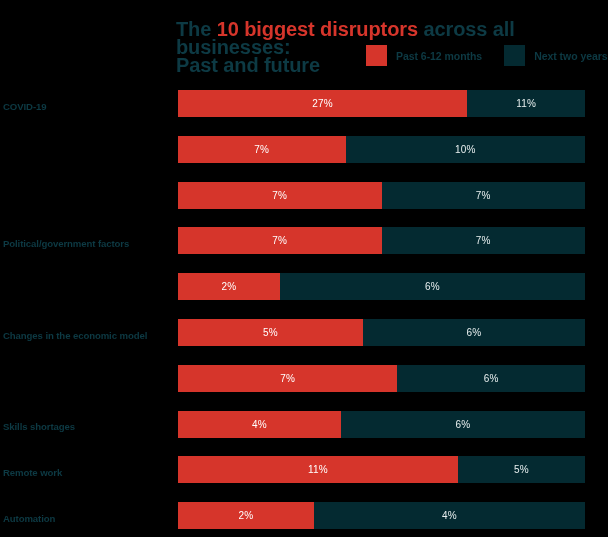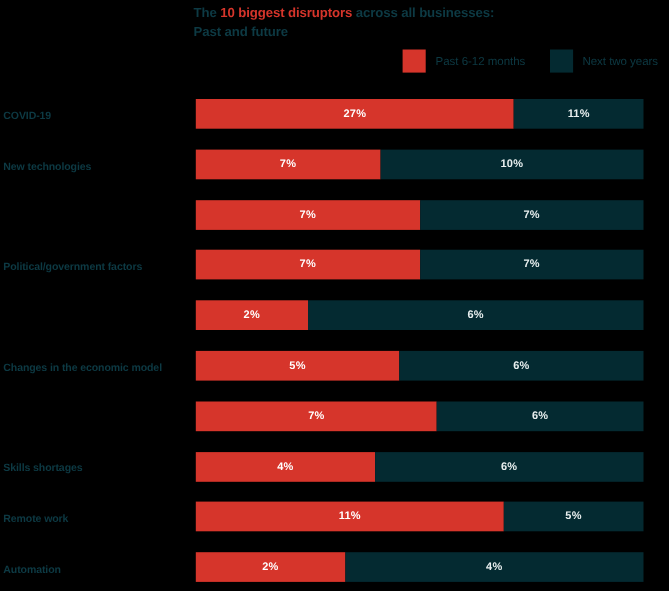--- a/index.html
+++ b/index.html
@@ -12,23 +12,23 @@
     height: 537px;
     overflow: hidden;
     font-family: "Liberation Sans", sans-serif;
     position: relative;
   }
 
   
   #chart-title {
     position: absolute;
     left: 176px;
-    top: 2px;
+    top: 20px;
     width: 420px;
-    font-size: 12px;
+    font-size: 20px;
     font-weight: bold;
     line-height: 18px;
     letter-spacing: -0.1px;
     color: #0d3a44;
   }
   #chart-title .hl { color: #d6352b; }
 
   
   #legend {
     position: absolute;
@@ -43,21 +43,21 @@
     align-items: center;
     gap: 9px;
   }
   .legend-swatch {
     width: 21px;
     height: 21px;
     flex: 0 0 auto;
   }
   .legend-label {
     font-size: 10.5px;
-    font-weight: normal;
+    font-weight: bold;
     color: #0d3a44;
     letter-spacing: -0.05px;
     white-space: nowrap;
   }
 
   
   #plot {
     position: absolute;
     left: 0;
     top: 83px;
@@ -86,21 +86,20 @@
     width: 407px;
     height: 27px;
     display: flex;
   }
   .bar-seg {
     display: flex;
     align-items: center;
     justify-content: center;
     height: 100%;
     overflow: hidden;
-    font-weight: bold;
   }
   .bar-seg.past { background: #d6352b; }
   .bar-seg.future { background: #042a31; }
   .seg-value {
     font-size: 10px;
     color: #ffffff;
     letter-spacing: 0.2px;
     white-space: nowrap;
   }
   .bar-seg.future .seg-value { color: #e8efef; }
@@ -130,21 +129,20 @@
       <div class="bar-track">
         <div class="bar-seg past" style="width: 71.0526%;">
           <span class="seg-value">27%</span>
         </div>
         <div class="bar-seg future" style="width: 28.9474%;">
           <span class="seg-value">11%</span>
         </div>
       </div>
     </div>
     <div class="chart-row">
-      <div class="row-label">New technologies</div>
       <div class="bar-track">
         <div class="bar-seg past" style="width: 41.1765%;">
           <span class="seg-value">7%</span>
         </div>
         <div class="bar-seg future" style="width: 58.8235%;">
           <span class="seg-value">10%</span>
         </div>
       </div>
     </div>
     <div class="chart-row">

